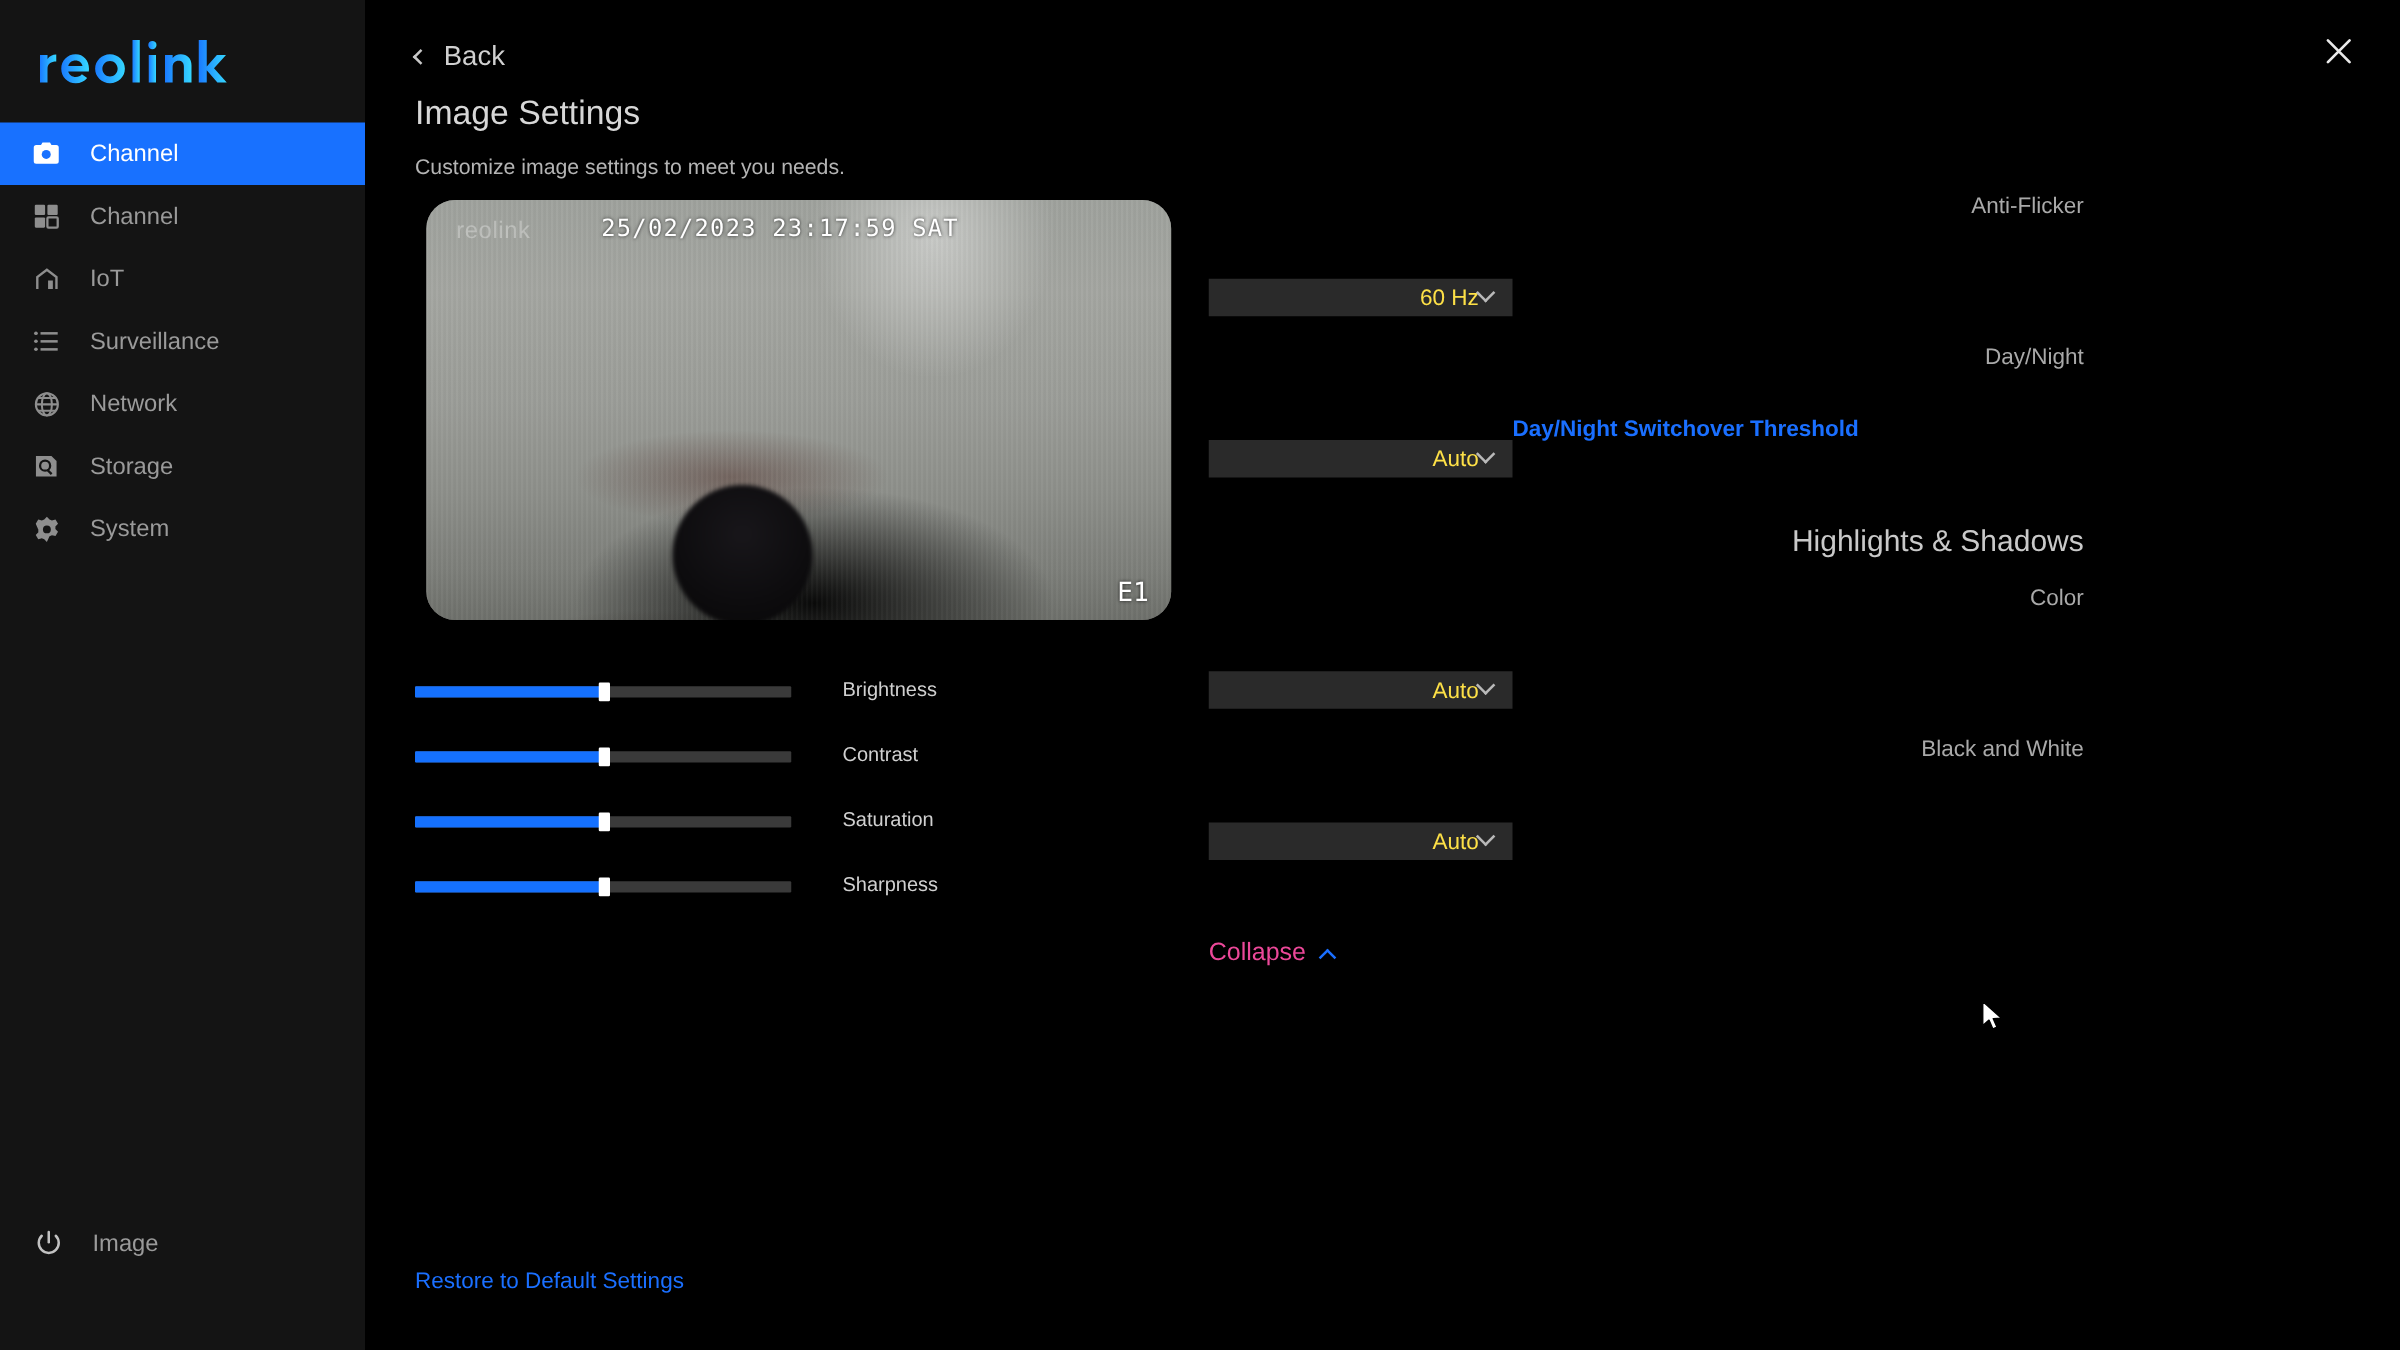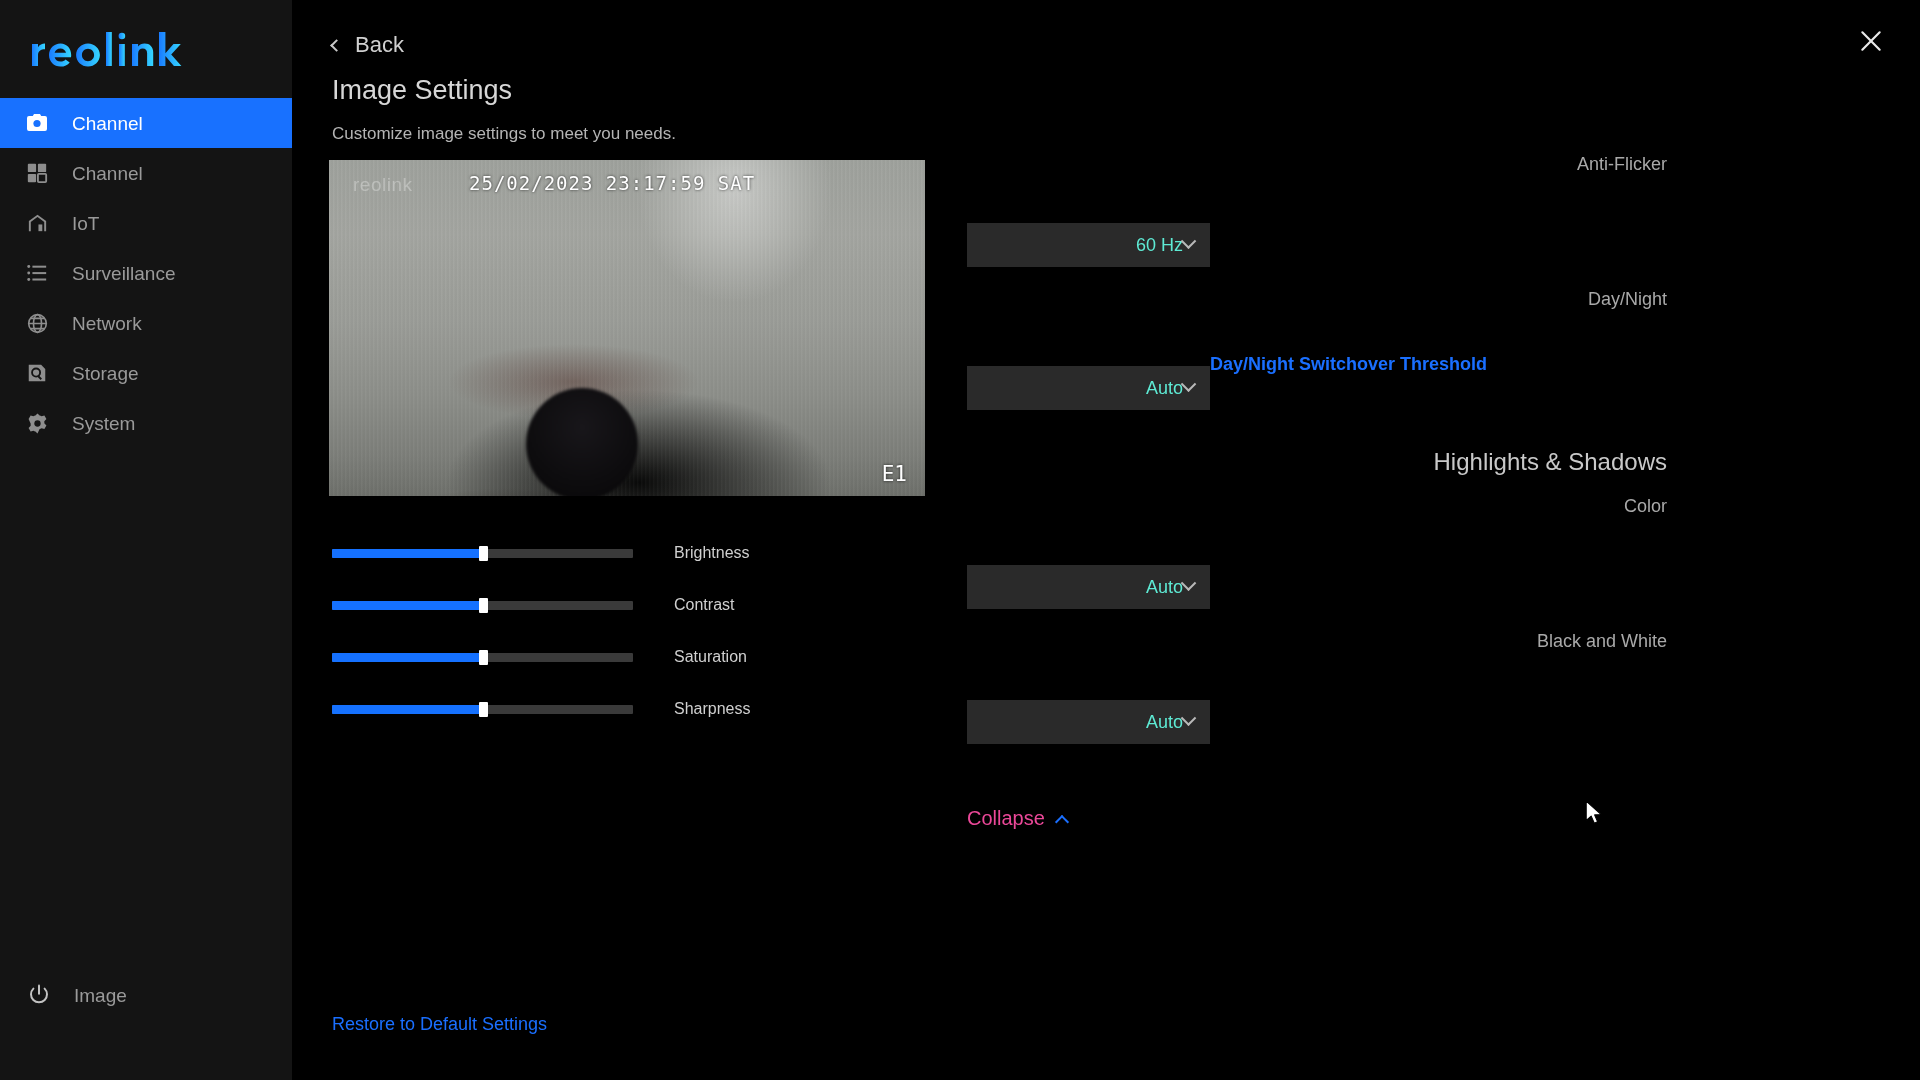--- a/index.html
+++ b/index.html
@@ -102,24 +102,25 @@
   .page-sub {
     position: absolute;
     left: 40px; top: 124px;
     font-size: 17px;
     color: #b4b4b4;
   }
 
   
   .preview {
     position: absolute;
-    left: 37px; top: 160px;
+    left: 49px; top: 160px;
     width: 596px; height: 336px;
     overflow: hidden;
     background: #6b6b68;
+    border-radius: 23px;
   }
   .preview-bg {
     position: absolute; inset: 0;
     background:
       radial-gradient(ellipse 70% 60% at 52% 96%, rgba(0,0,0,0.92) 0%, rgba(0,0,0,0.0) 46%),
       radial-gradient(ellipse 46% 34% at 30% 118%, rgba(40,30,28,0.75) 0%, rgba(40,30,28,0) 60%),
       radial-gradient(ellipse 30% 16% at 41% 66%, rgba(92,64,58,0.55) 0%, rgba(92,64,58,0) 70%),
       linear-gradient(to bottom, #9fa29d 0%, #a4a6a1 22%, #9b9d98 48%, #8d8f8a 70%, #7d7f7a 88%, #6e706b 100%);
   }
   .preview-grain {
@@ -222,26 +223,26 @@
     left: 675px; top: 154px;
     width: 700px;
   }
   .field-label {
     font-size: 18px;
     color: #a9a9a9;
     margin-bottom: 8px;
   }
   .select {
     position: relative;
-    width: 243px; height: 44px;
+    width: 243px; height: 30px;
     background: #2a2a2a;
     display: flex; align-items: center;
     padding: 0 10px 0 14px;
     cursor: pointer;
-    color: #5eead4;
+    color: #fde047;
     font-size: 18px;
     margin-top: 48px;
   }
   .select .val { flex: 1 1 auto; }
   .sel-chev {
     width: 11px; height: 11px;
     border-right: 2px solid #b9b9b9;
     border-bottom: 2px solid #b9b9b9;
     transform: rotate(45deg) translate(-3px,-3px);
     margin-right: 6px;

